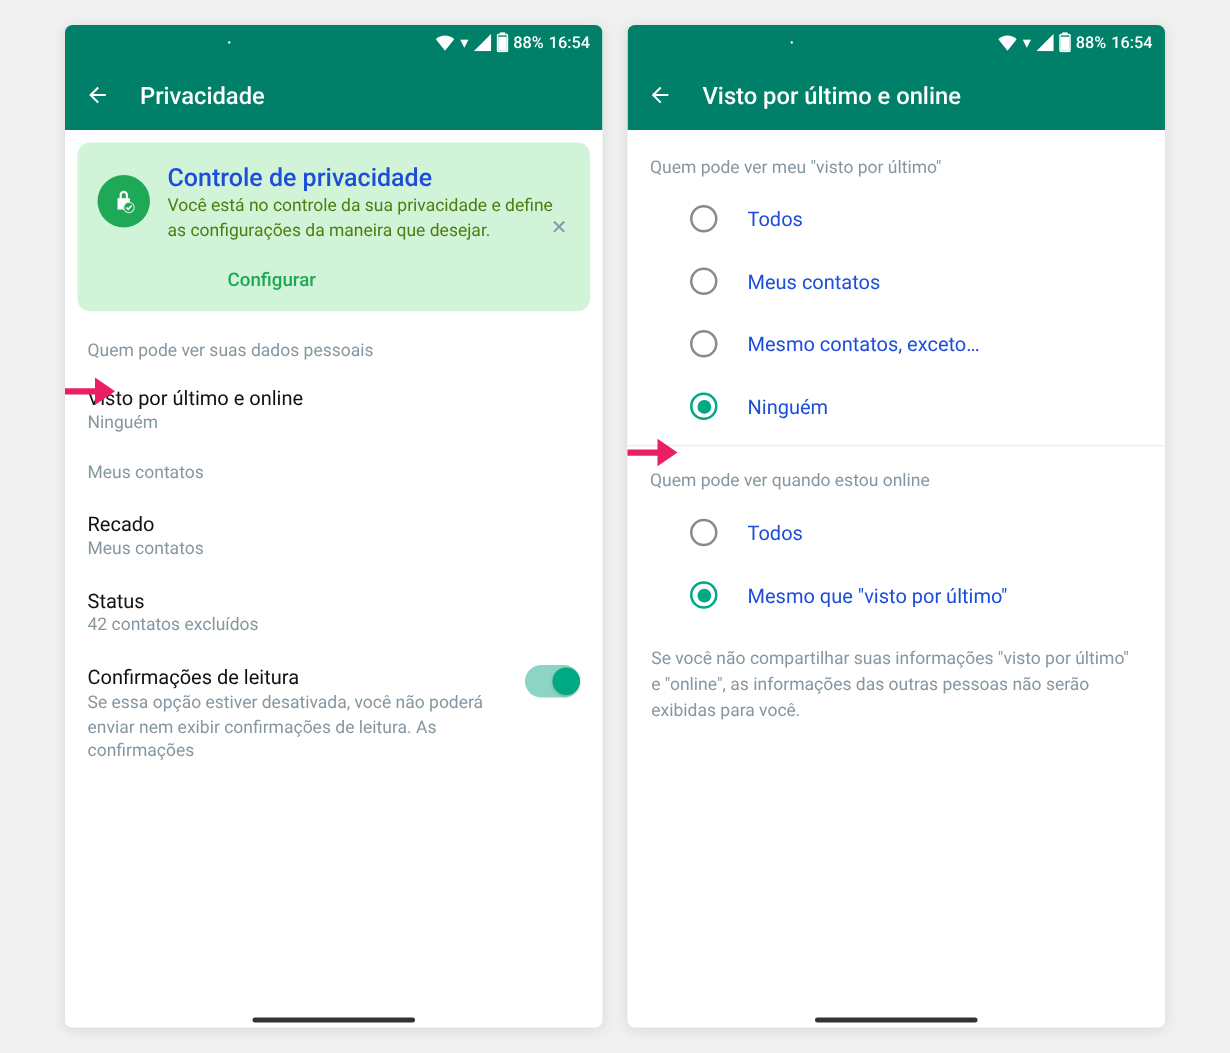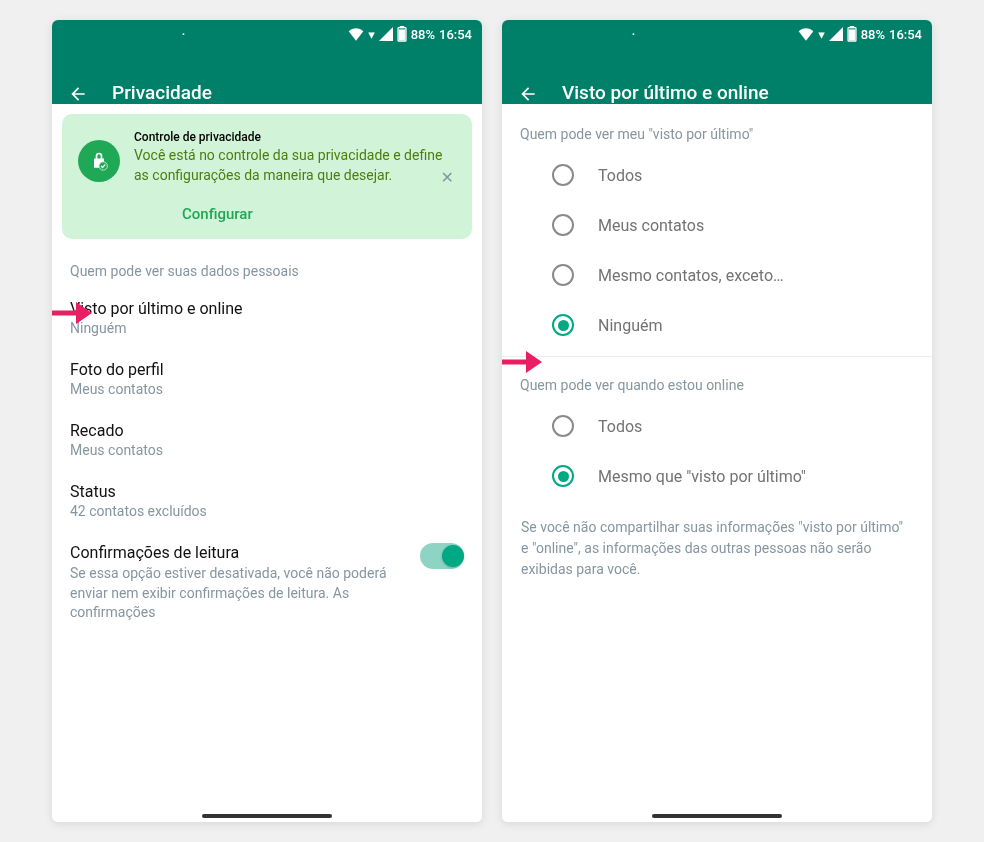--- a/index.html
+++ b/index.html
@@ -1,29 +1,29 @@
 <!DOCTYPE html>
 <html><head>
   <meta charset="utf-8">
   <style>
     * { margin: 0; padding: 0; box-sizing: border-box; font-family: Roboto, -apple-system, sans-serif; }
     body { background: #f0f0f0; display: flex; gap: 20px; justify-content: center; padding: 20px; }
     .phone { width: 430px; height: 802px; background: #fff; border-radius: 6px; overflow: hidden; position: relative; box-shadow: 0 2px 10px rgba(0,0,0,0.1); }
     .status-bar { background: #008069; color: #fff; height: 28px; display: flex; align-items: center; justify-content: flex-end; padding: 0 10px; font-size: 13px; gap: 4px; font-weight: 500; }
     .status-bar .dot { font-size: 8px; margin-right: auto; margin-left: 120px; }
-    .app-bar { background: #008069; color: #fff; height: 56px; display: flex; align-items: flex-end; padding: 0 16px; gap: 24px; }
+    .app-bar { background: #008069; color: #fff; height: 56px; display: flex; align-items: center; padding: 0 16px; gap: 24px; }
     .app-bar .title { font-size: 19px; font-weight: 500; }
     .back-arrow { width: 20px; height: 20px; }
     .content { background: #fff; height: calc(100% - 84px); overflow: hidden; }
     
     
     .banner { background: #d1f4d8; margin: 10px; border-radius: 10px; padding: 16px; display: flex; gap: 14px; align-items: flex-start; position: relative; }
     .banner-icon { width: 42px; height: 42px; border-radius: 50%; background: #1fa855; display: flex; align-items: center; justify-content: center; flex-shrink: 0; margin-top: 10px; }
     .banner-text { flex: 1; }
-    .banner-title { font-size: 12px; font-weight: 500; color: #000000; margin-bottom: 2px; }
+    .banner-title { font-size: 20px; font-weight: 500; color: #1d4ed8; margin-bottom: 2px; }
     .banner-desc { font-size: 14px; color: #4d7c0f; line-height: 1.4; margin-bottom: 20px; }
     .banner-link { font-size: 15px; color: #1fa855; font-weight: 500; margin-left: 48px; }
     .banner-close { position: absolute; right: 12px; top: 50%; transform: translateY(-50%); color: #8696a0; font-size: 16px; padding: 6px; }
     
     .section-header { font-size: 14px; color: #8696a0; padding: 14px 18px 8px; }
     .setting-row { padding: 12px 18px; position: relative; }
     .setting-title { font-size: 16px; color: #111; margin-bottom: 2px; }
     .setting-value { font-size: 14px; color: #8696a0; }
     .setting-desc { font-size: 14px; color: #8696a0; line-height: 1.4; margin-top: 2px; padding-right: 60px;}
     .toggle { position: absolute; right: 18px; top: 12px; width: 44px; height: 26px; border-radius: 13px; }
@@ -31,21 +31,21 @@
     .toggle-on::after { content: ''; position: absolute; width: 22px; height: 22px; border-radius: 50%; background: #00a884; right: 0; top: 2px; box-shadow: 0 1px 3px rgba(0,0,0,.2); }
     
     .arrow-annot { position: absolute; left: -8px; display: flex; align-items: center; z-index: 10; }
     .arrow-annot svg { width: 50px; height: 30px; }
     
     
     .radio-row { display: flex; align-items: center; padding: 14px 18px 14px 50px; gap: 24px; position: relative; }
     .radio-circle { width: 22px; height: 22px; border: 2px solid #8a8a8a; border-radius: 50%; flex-shrink: 0; display: flex; align-items: center; justify-content: center; }
     .radio-circle.selected { border-color: #00a884; }
     .radio-circle.selected::after { content: ''; width: 11px; height: 11px; background: #00a884; border-radius: 50%; }
-    .radio-label { font-size: 16px; color: #737373; }
+    .radio-label { font-size: 16px; color: #1d4ed8; }
     .divider { border: none; border-top: 1px solid #e9edef; margin: 6px 0; }
     .footer-note { font-size: 14px; color: #8696a0; padding: 16px 19px; line-height: 1.5; }
     
     .nav-bar { position: absolute; bottom: 4px; left: 50%; transform: translateX(-50%); width: 130px; height: 4px; background: #333; border-radius: 2px; }
 
     .phone1 .arrow-annot { top: 278px; }
     .phone2 .arrow-annot { top: 327px; }
   </style>
 </head>
 <body>
@@ -98,21 +98,20 @@
           <line x1="2" y1="15" x2="40" y2="15" stroke="#e91e63" stroke-width="5"></line>
           <path d="M32 4 L48 15 L32 26 z" fill="#e91e63"></path>
         </svg>
     </div>
 
     <div class="setting-row">
       <div class="setting-title">Visto por último e online</div>
       <div class="setting-value">Ninguém</div>
     </div>
     <div class="setting-row">
-      <div class="setting-title">Foto do perfil</div>
       <div class="setting-value">Meus contatos</div>
     </div>
     <div class="setting-row">
       <div class="setting-title">Recado</div>
       <div class="setting-value">Meus contatos</div>
     </div>
     <div class="setting-row">
       <div class="setting-title">Status</div>
       <div class="setting-value">42 contatos excluídos</div>
     </div>

